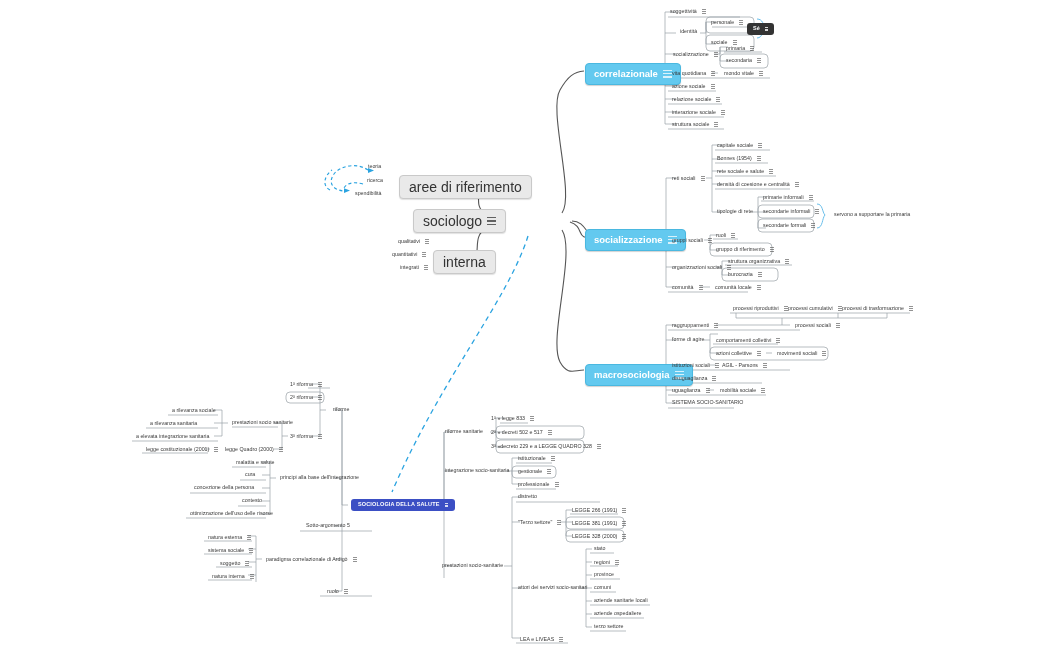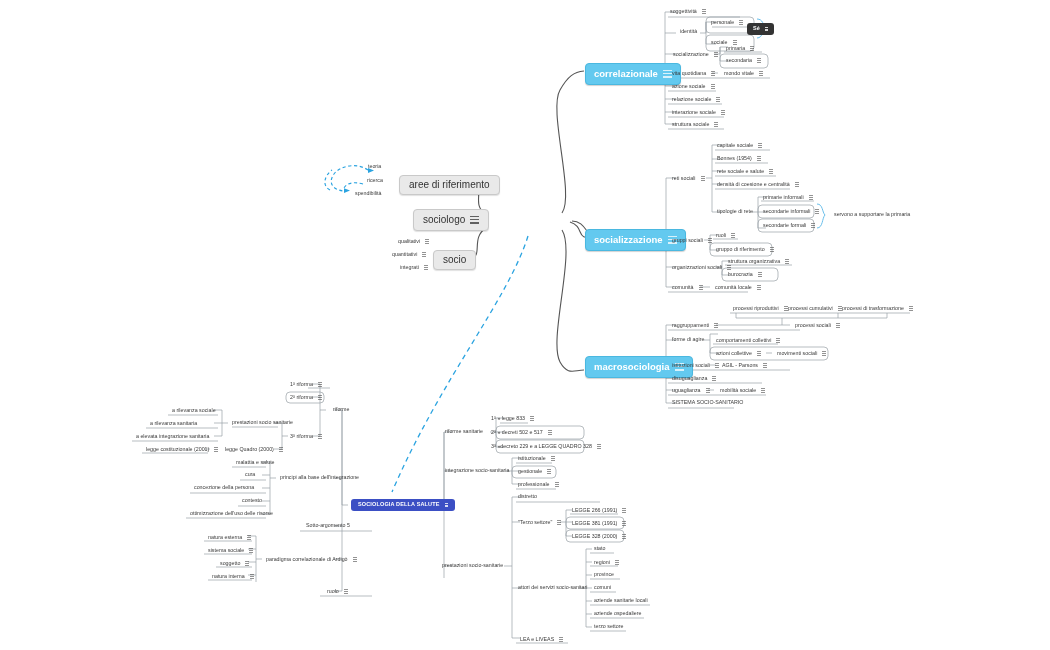--- a/index.html
+++ b/index.html
@@ -47,21 +47,21 @@
     font-size: 9.5px;
     font-weight: bold;
     box-shadow: 0 1px 1px rgba(0,0,0,.18);
   }
   .n-grey {
     background: #e9e9e9;
     color: #333333;
     border: 1px solid #c9c9c9;
     border-radius: 4px;
     padding: 4px 9px;
-    font-size: 10px;
+    font-size: 14px;
     box-shadow: 0 1px 1px rgba(0,0,0,.12);
     align-items: center;
   }
   .n-dark-sm {
     background: #333333;
     color: #ffffff;
     border-radius: 3px;
     padding: 3px 6px;
     font-size: 5.5px;
     font-weight: bold;
@@ -406,21 +406,21 @@
   <div class="node n-grey" style="left:413px; top:209px;">
     <span class="lbl">sociologo</span>
     <span class="ico sz-md">
         <i></i>
         <i></i>
         <i></i>
       </span>
   </div>
 
   <div class="node n-grey" style="left:433px; top:250px;">
-    <span class="lbl">socio</span>
+    <span class="lbl">interna</span>
   </div>
   <div class="node n-plain" style="left:396px; top:237px;">
     <span class="lbl">qualitativi</span>
     <span class="ico sz-xs">
         <i></i>
         <i></i>
         <i></i>
       </span>
   </div>
   <div class="node n-plain" style="left:390px; top:250px;">
@@ -692,21 +692,21 @@
   </div>
   <div class="node n-plain" style="left:713px; top:283px;">
     <span class="lbl">comunità locale</span>
     <span class="ico sz-xs">
         <i></i>
         <i></i>
         <i></i>
       </span>
   </div>
 
-  <div class="node n-blue" style="left:585px; top:356px;">
+  <div class="node n-blue" style="left:585px; top:364px;">
     <span class="lbl">macrosociologia</span>
     <span class="ico sz-md">
         <i></i>
         <i></i>
         <i></i>
       </span>
   </div>
   <div class="node n-plain" style="left:670px; top:321px;">
     <span class="lbl">raggruppamenti</span>
     <span class="ico sz-xs">

